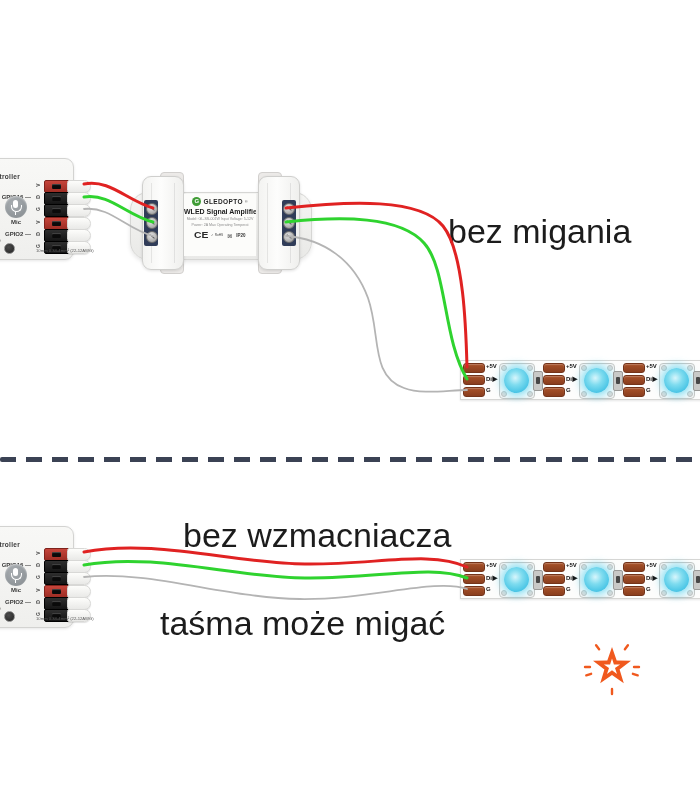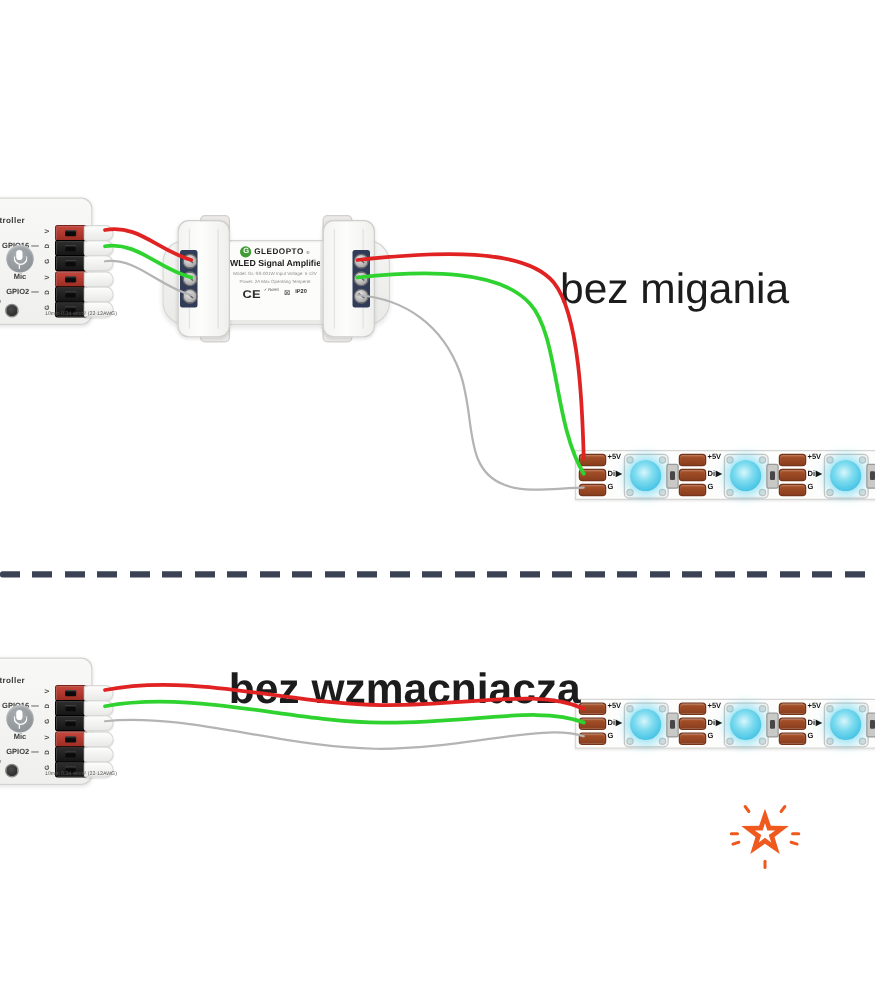--- a/index.html
+++ b/index.html
@@ -1,21 +1,21 @@
 <!DOCTYPE html>
 <html><head>
 <meta charset="utf-8">
 <style>
   html,body{margin:0;padding:0;background:#fff;}
   .canvas{position:relative;width:700px;height:800px;background:#ffffff;overflow:hidden;
           font-family:"Liberation Sans",sans-serif;}
   
   .caption{position:absolute;color:#1c1c1c;font-size:34px;line-height:38px;letter-spacing:0;}
   .cap-top{left:448px;top:212px;}
-  .cap-b1{left:183px;top:532px;font-weight:bold;}
+  .cap-b1{left:183px;top:516px;}
   .cap-b2{left:160px;top:604px;}
   
   .divider{position:absolute;left:0;top:457px;width:700px;height:5px;
     background:repeating-linear-gradient(90deg,#3b4254 0 16px,transparent 16px 26px);border-radius:2px;}
   
   .ctrl{position:absolute;left:-52px;width:142px;height:102px;}
   .ctrl .body{position:absolute;left:0;top:0;width:124px;height:100px;background:linear-gradient(180deg,#f8f8f6,#efefed);
     border:1px solid #d3d3d1;border-radius:9px;box-shadow:0 1px 3px rgba(0,0,0,.10);}
   .ctrl .cname{position:absolute;left:38px;top:15px;font-size:6.5px;font-weight:bold;color:#3a3a3a;letter-spacing:.3px;}
   .ctrl .glabel{position:absolute;width:55px;text-align:right;font-size:6px;color:#3a3a3a;font-weight:bold;}
@@ -56,21 +56,21 @@
     background:radial-gradient(circle at 40% 35%,#e6e6e6,#8f8f8f);border:1px solid #6e6e6e;}
   .amp .screw:after{content:"";position:absolute;left:1.5px;top:3.6px;width:6px;height:1.4px;background:#5c5c5c;transform:rotate(40deg);}
   .amp .label{position:absolute;left:56px;top:24px;width:72px;height:62px;background:#fcfcfa;overflow:hidden;text-align:center;}
   .amp .brandrow{margin-top:3px;display:flex;align-items:center;justify-content:center;gap:2px;}
   .amp .blogo{width:9px;height:9px;border-radius:50%;background:#3f9c35;color:#fff;font-size:6px;font-weight:bold;
     line-height:9px;text-align:center;flex:0 0 auto;}
   .amp .bname{font-size:6.5px;font-weight:bold;color:#222;letter-spacing:.4px;}
   .amp .breg{font-size:3.5px;color:#444;vertical-align:super;}
   .amp .title{margin-top:2px;font-size:7px;font-weight:bold;color:#1d1d1d;white-space:nowrap;}
   .amp .specl{margin-top:2px;font-size:3.6px;color:#8d8d8d;white-space:nowrap;}
-  .amp .marks{margin-top:3px;display:flex;justify-content:center;gap:4px;}
+  .amp .marks{margin-top:3px;display:flex;align-items:center;justify-content:center;gap:4px;}
   .amp .ce{font-size:9px;font-weight:bold;color:#2a2a2a;transform:scaleX(1.15);}
   .amp .rohs{font-size:3.2px;color:#444;}
   .amp .weee{font-size:6px;color:#444;}
   .amp .ip{font-size:4.5px;font-weight:bold;color:#333;}
   
   .strip{position:absolute;left:460px;width:241px;height:38px;background:#fdfdfc;
     border:1px solid #d6d6d4;box-shadow:0 1px 2px rgba(0,0,0,.10);}
   .seg{position:absolute;top:0;width:80px;height:38px;}
   .pad{position:absolute;left:2px;width:20px;height:8px;border-radius:3px;
     background:linear-gradient(180deg,#a85229,#8a3e1e);border:1px solid #74341a;box-shadow:inset 0 1px 1px rgba(255,255,255,.25);}
@@ -297,20 +297,21 @@
           <i class="tr"></i>
           <i class="bl"></i>
           <i class="br"></i>
           <span class="glow"></span>
         </div>
       <div class="comp"></div>
     </div>
   </div>
 
   <div class="caption cap-b1">bez wzmacniacza</div>
+  <div class="caption cap-b2">taśma może migać</div>
 
   <svg class="star" width="62" height="62" viewBox="0 0 62 62">
     <g fill="none" stroke-width="2.4" stroke-linecap="round" stroke="#f0591e">
       <line x1="42.9" y1="15.2" x2="45.9" y2="11.2"></line>
       <line x1="50.9" y1="39.8" x2="55.7" y2="41.3"></line>
       <line x1="30" y1="55" x2="30" y2="60"></line>
       <line x1="9.1" y1="39.8" x2="4.3" y2="41.3"></line>
       <line x1="17.1" y1="15.2" x2="14.1" y2="11.2"></line>
       <line x1="52" y1="33" x2="57" y2="33"></line>
       <line x1="8" y1="33" x2="3" y2="33"></line>

